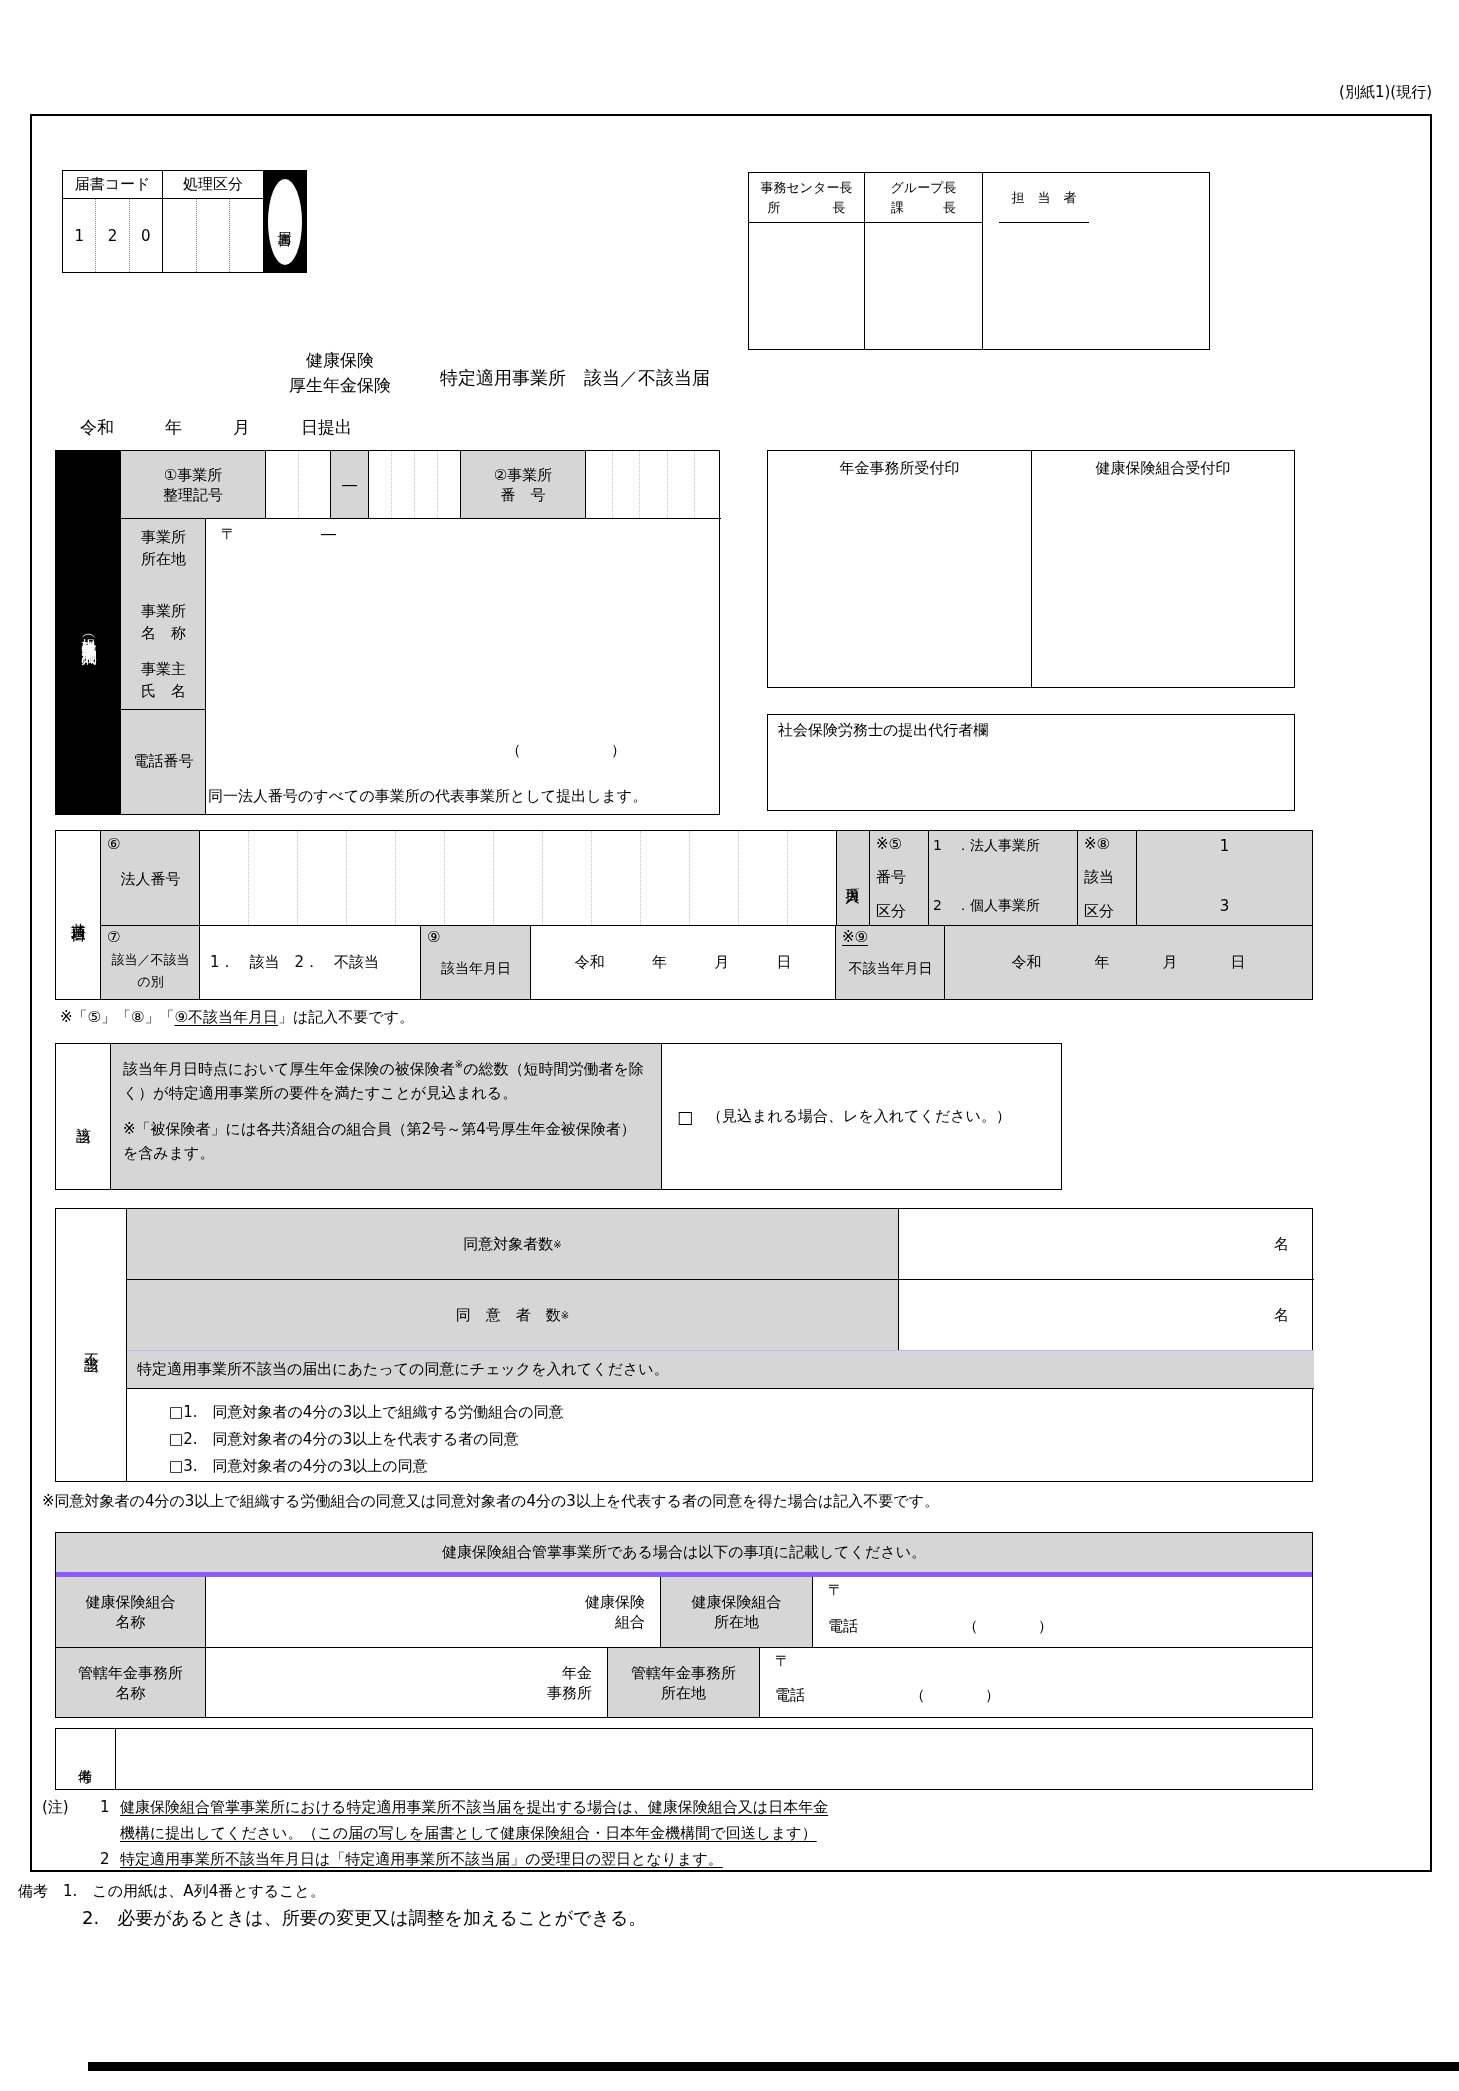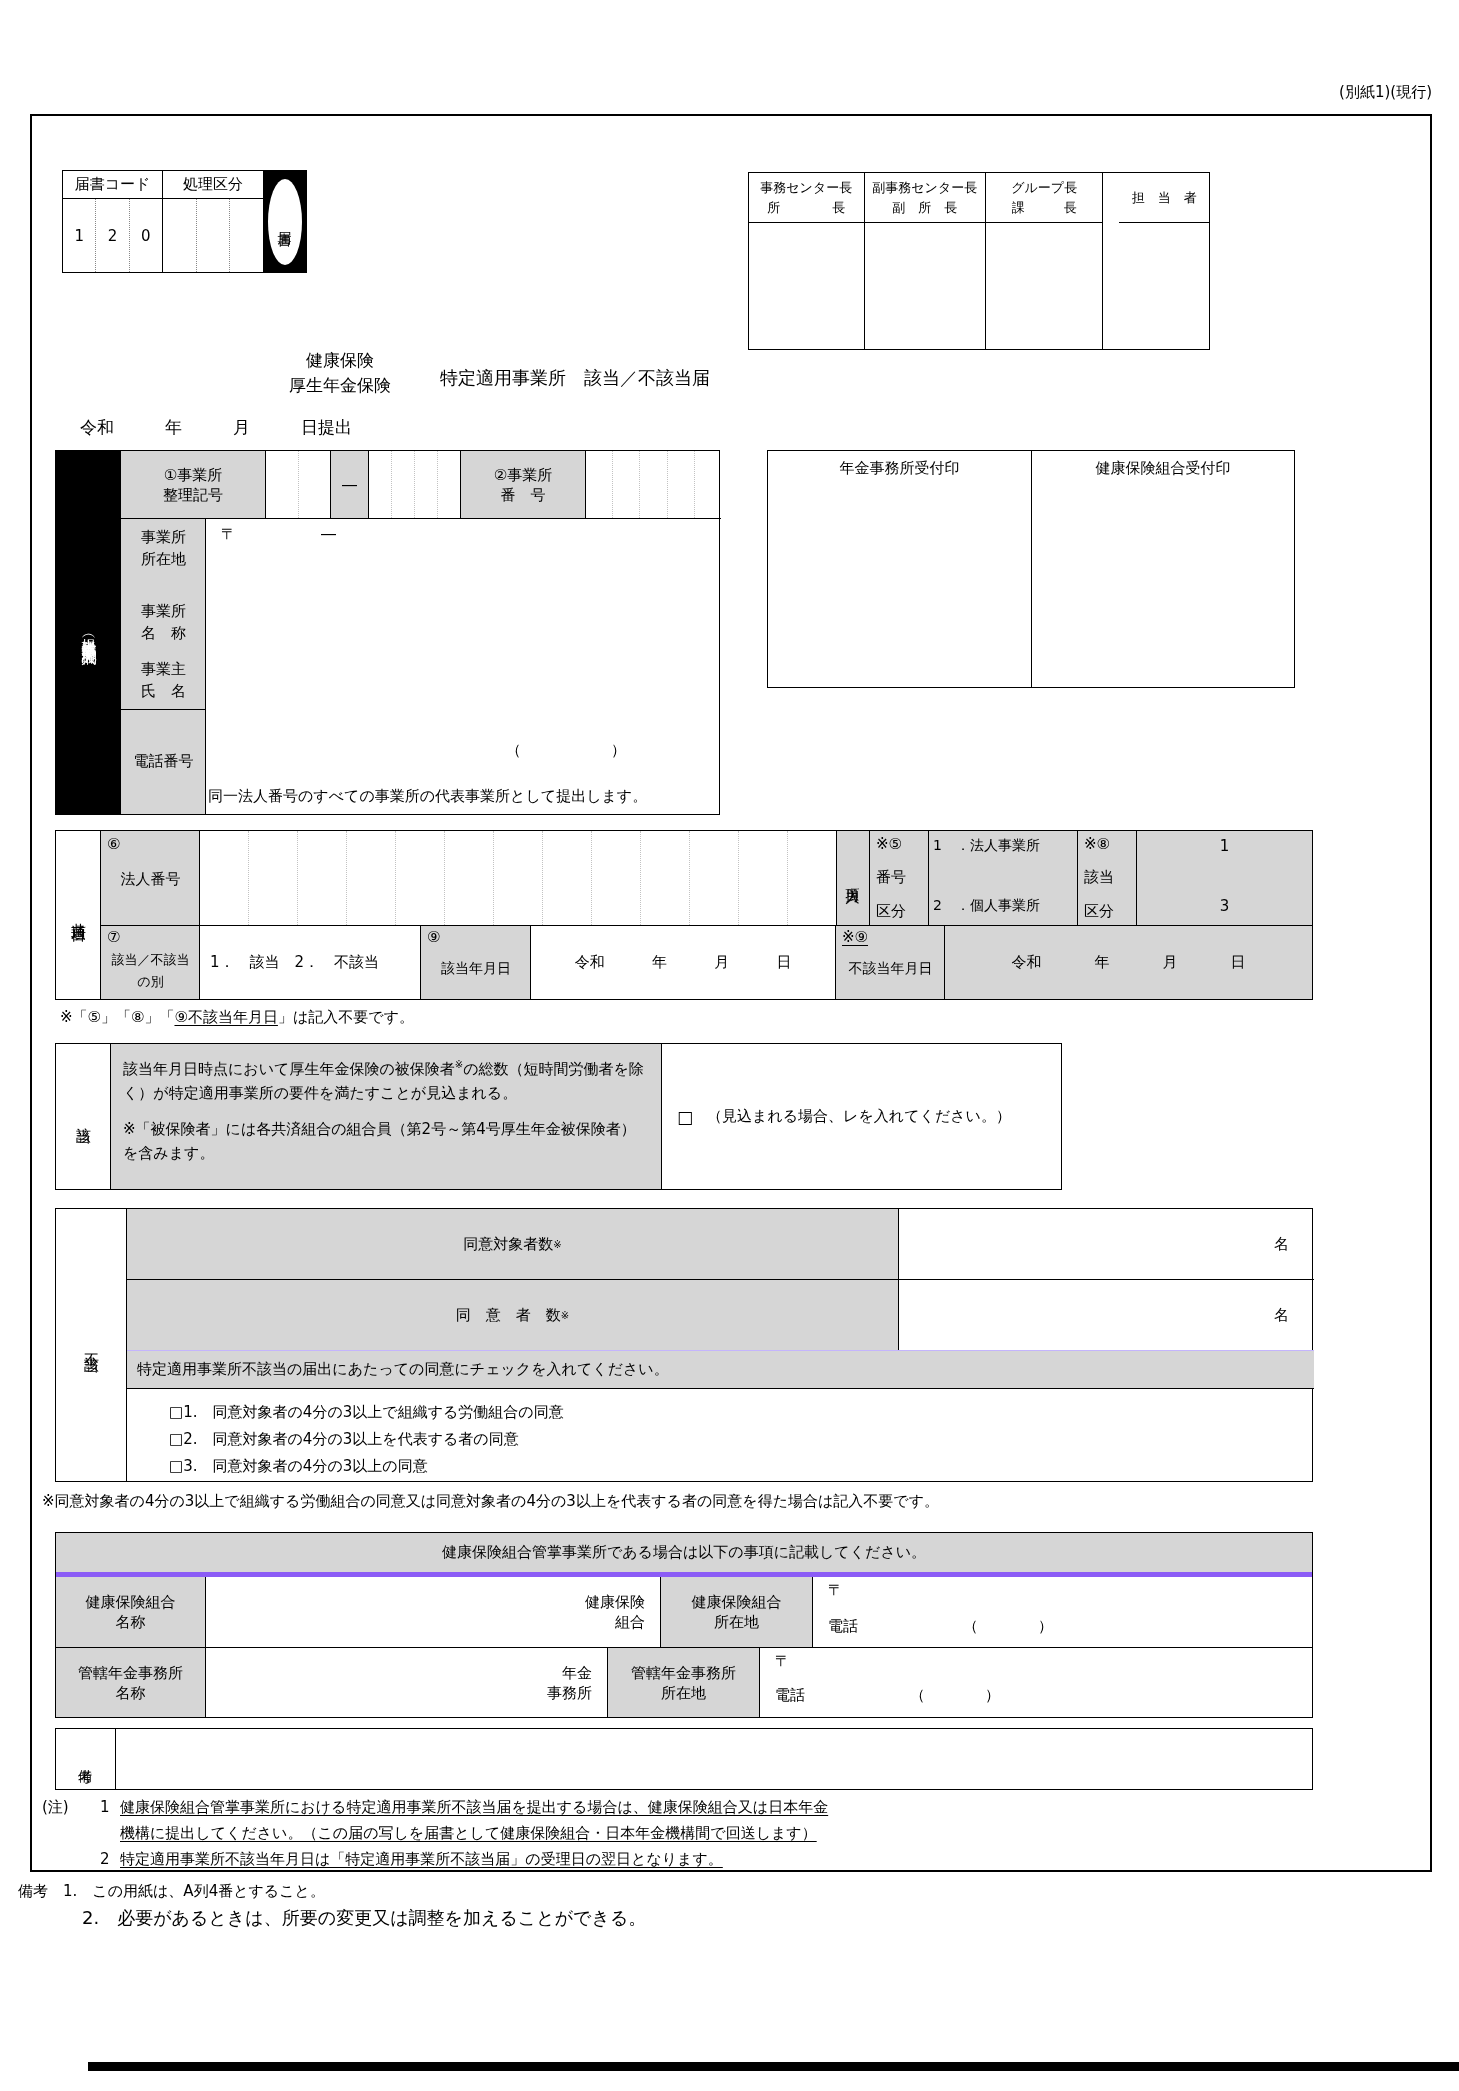--- a/index.html
+++ b/index.html
@@ -60,27 +60,20 @@
   </div>
 
   <div class="abs b1" style="left:748px; top:172px; width:462px; height:178px; display:flex;">
     <div class="col bd-r" style="width:116px;">
       <div class="col bd-b c" style="height:50px;">
         <div class="lbl2" style="font-size:13px;">事務センター長</div>
         <div class="lbl2" style="font-size:13px;">所　　　　長</div>
       </div>
       <div style="flex:1;"></div>
     </div>
-    <div class="col bd-r" style="width:122px;">
-      <div class="col bd-b c" style="height:50px;">
-        <div class="lbl2" style="font-size:13px;">副事務センター長</div>
-        <div class="lbl2" style="font-size:13px;">副　所　長</div>
-      </div>
-      <div style="flex:1;"></div>
-    </div>
     <div class="col bd-r" style="width:118px;">
       <div class="col bd-b c" style="height:50px;">
         <div class="lbl2" style="font-size:13px;">グループ長</div>
         <div class="lbl2" style="font-size:13px;">課　　　長</div>
       </div>
       <div style="flex:1;"></div>
     </div>
     <div class="col" style="width:106px;">
       <div class="col bd-b c" style="height:50px;margin-left:16px;">
         <div class="lbl2" style="font-size:13px;">担　当　者</div>
@@ -150,20 +143,23 @@
   </div>
 
   <div class="abs b1" style="left:767px; top:450px; width:528px; height:238px; display:flex;">
     <div class="bd-r" style="width:264px;">
       <div style="text-align:center; margin-top:8px; font-size:15px;">年金事務所受付印</div>
     </div>
     <div style="flex:1;">
       <div style="text-align:center; margin-top:8px; font-size:15px;">健康保険組合受付印</div>
     </div>
   </div>
+  <div class="abs b1" style="left:767px; top:714px; width:528px; height:97px;">
+    <div style="margin:6px 0 0 10px; font-size:15px;">社会保険労務士の提出代行者欄</div>
+  </div>
 
   <div class="abs b1" style="left:55px; top:830px; width:1258px; height:170px;">
     <div class="abs bd-r c" style="left:0; top:0; width:45px; height:168px;">
       <span class="vtext" style="font-size:15px;">共通項目</span>
     </div>
 
     <div class="abs" style="left:45px; top:0; width:1211px; height:95px; display:flex; border-bottom:1px solid #000;">
       <div class="gray bd-r" style="width:99px; position:relative;">
         <span class="abs" style="left:6px; top:4px;">⑥</span>
         <div class="abs lbl2" style="left:0; top:38px; width:99px;">法人番号</div>

